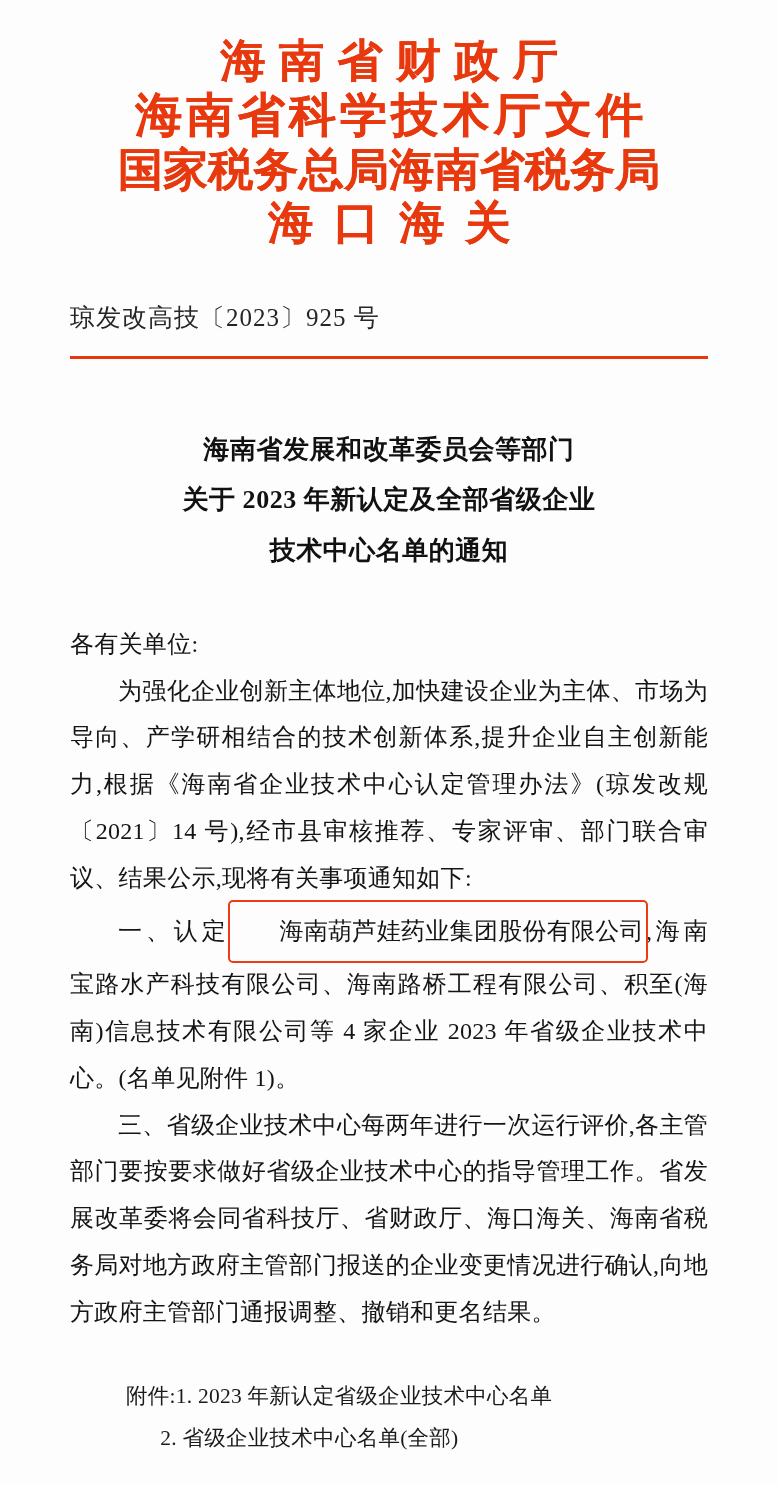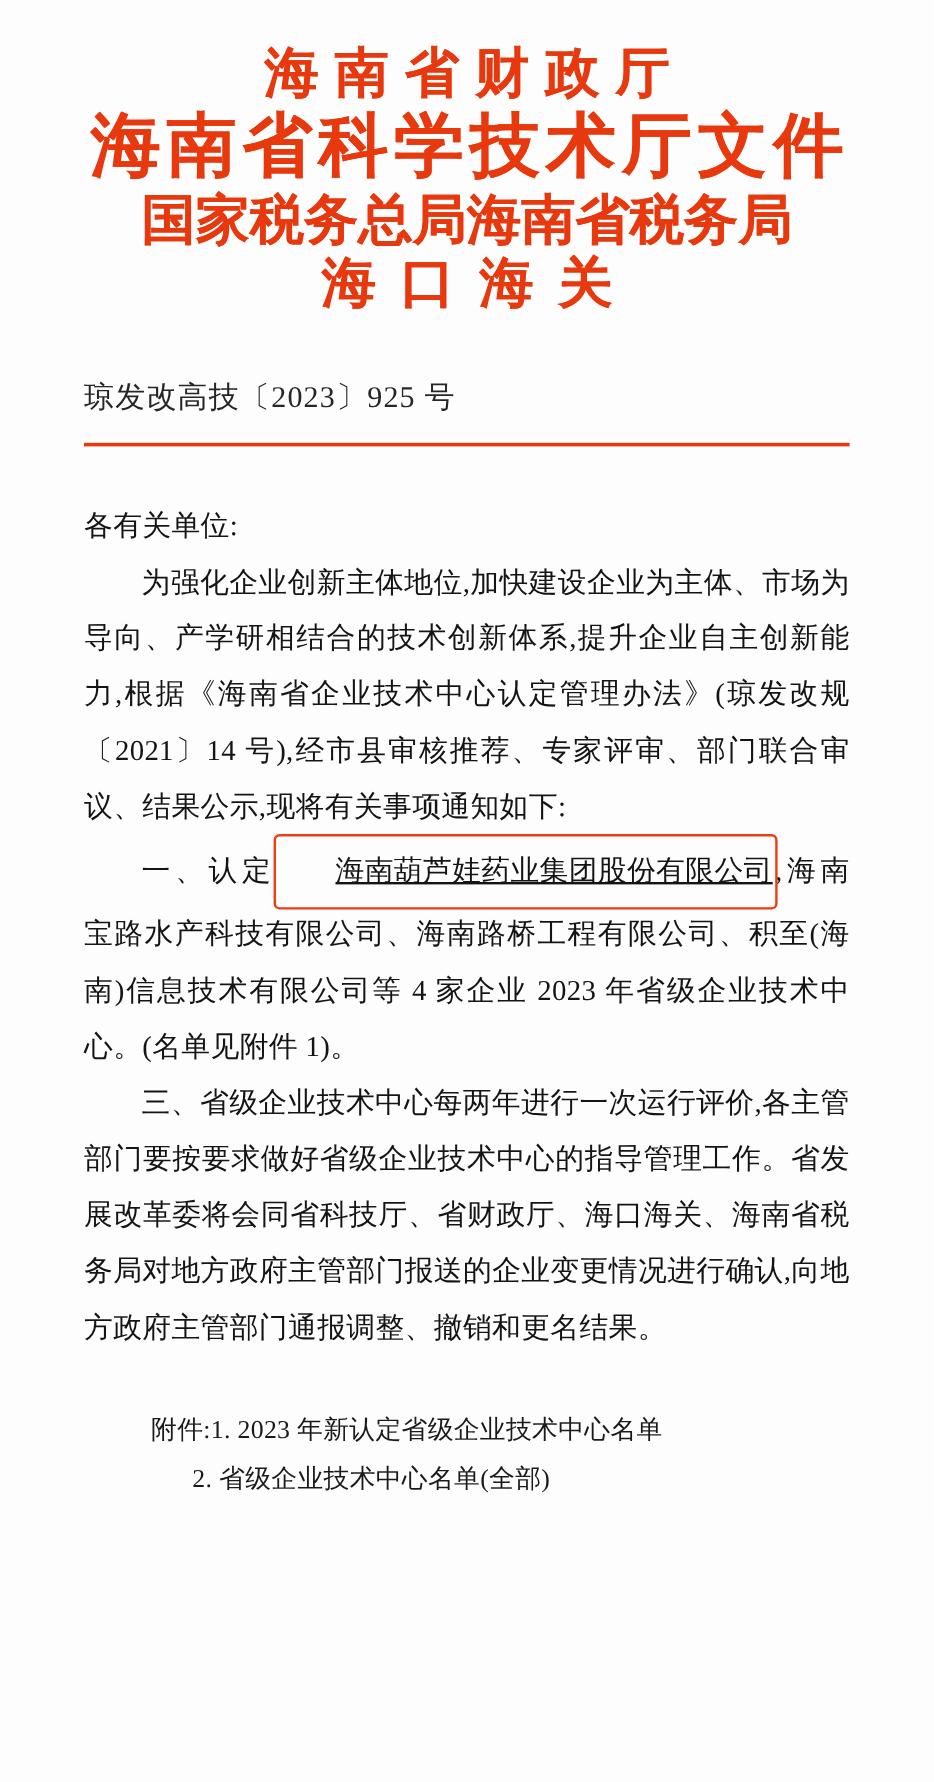--- a/index.html
+++ b/index.html
@@ -32,21 +32,21 @@
     color: #e8380d;
     font-family: "DejaVu Serif", "Liberation Serif", serif;
     font-weight: bold;
     line-height: 1.18;
     letter-spacing: 0.02em;
     white-space: nowrap;
     text-shadow: 0.5px 0 0 #e8380d;
   }
   .mast-1 { font-size: 45px; }
   .mast-2 { font-size: 45px; letter-spacing: 0.30em; padding-left: 0.30em; }
-  .mast-3 { font-size: 58px; letter-spacing: 0.09em; padding-left: 0.09em; }
+  .mast-3 { font-size: 47px; letter-spacing: 0.09em; padding-left: 0.09em; }
   .mast-4 { font-size: 45px; letter-spacing: 0.005em; text-align: center; }
   .mast-5 { font-size: 45px; letter-spacing: 0.46em; padding-left: 0.46em; }
 
   
   .docnum {
     margin-top: 52px;
     text-align: left;
     font-size: 25px;
     letter-spacing: 0.04em;
     color: #262626;
@@ -95,38 +95,42 @@
   .attach-line.second { text-indent: 4.2em; }
 
   
   .highlight {
     position: relative;
     display: inline-block;
     padding: 14px 2px;
     outline: 2.2px solid #ef3b12;
     border-radius: 3px;
     line-height: 1.32;
-    text-decoration: underline;
   }
 </style>
 </head>
 <body>
 
 <div class="page">
 
   <div class="masthead">
     <div class="mast-line mast-2">海南省财政厅</div>
     <div class="mast-line mast-3">海南省科学技术厅文件</div>
     <div class="mast-line mast-4">国家税务总局海南省税务局</div>
     <div class="mast-line mast-5">海口海关</div>
   </div>
 
   <div class="docnum">琼发改高技〔2023〕925 号</div>
   <hr class="red-rule">
 
+  <div class="title-block">
+    <div>海南省发展和改革委员会等部门</div>
+    <div>关于 2023 年新认定及全部省级企业</div>
+    <div>技术中心名单的通知</div>
+  </div>
 
   <div class="body-block">
     <p class="salutation">各有关单位:</p>
     <p class="para">为强化企业创新主体地位,加快建设企业为主体、市场为导向、产学研相结合的技术创新体系,提升企业自主创新能力,根据《海南省企业技术中心认定管理办法》(琼发改规〔2021〕14 号),经市县审核推荐、专家评审、部门联合审议、结果公示,现将有关事项通知如下:</p>
     <p class="para"><span>一、认定</span><span class="highlight">海南葫芦娃药业集团股份有限公司</span><span>,海南宝路水产科技有限公司、海南路桥工程有限公司、积至(海南)信息技术有限公司等 4 家企业 2023 年省级企业技术中心。(名单见附件 1)。</span></p>
     <p class="para">三、省级企业技术中心每两年进行一次运行评价,各主管部门要按要求做好省级企业技术中心的指导管理工作。省发展改革委将会同省科技厅、省财政厅、海口海关、海南省税务局对地方政府主管部门报送的企业变更情况进行确认,向地方政府主管部门通报调整、撤销和更名结果。</p>
   </div>
 
   <div class="attach-block">
     <p class="attach-line">附件:1. 2023 年新认定省级企业技术中心名单</p>

